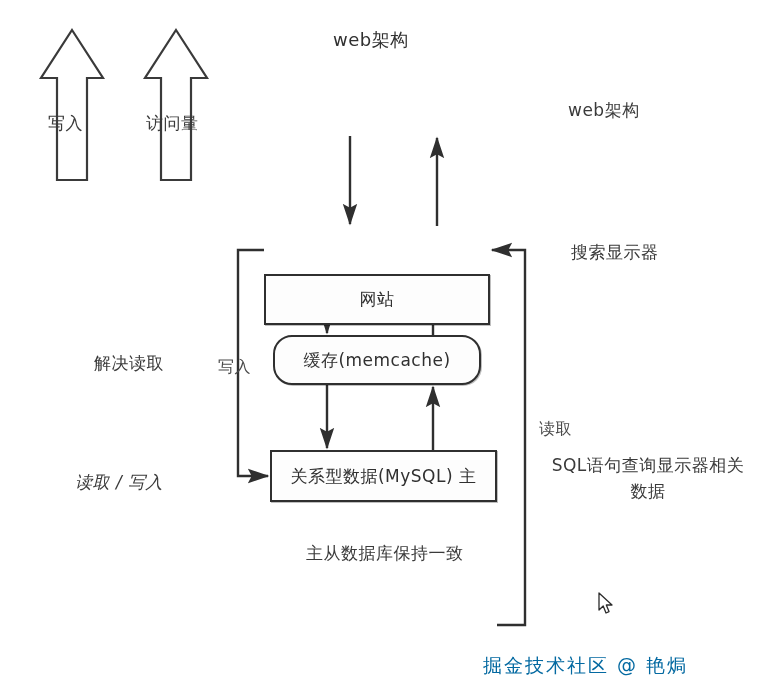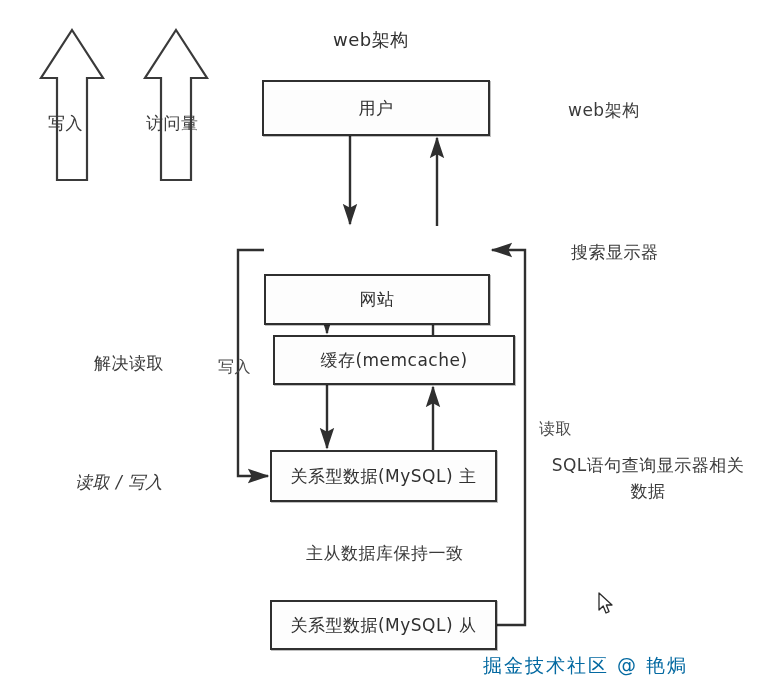--- a/index.html
+++ b/index.html
@@ -110,39 +110,33 @@
     <polygon points="72,30 103,78 87,78 87,180 57,180 57,78 41,78" fill="#ffffff" stroke="#3a3a3a" stroke-width="2.2"></polygon>
 
     <polygon points="176,30 207,78 191,78 191,180 161,180 161,78 145,78" fill="#ffffff" stroke="#3a3a3a" stroke-width="2.2"></polygon>
   </svg>
 
   <div class="title-label" style="left:333px; top:28px;">web架构</div>
 
   <div class="free-label" style="left:48px; top:112px;">写入</div>
   <div class="free-label" style="left:146px; top:112px;">访问量</div>
 
-  <div class="node-box" style="left:262px; top:80px; width:228px; height:56px;">
-    <span class="node-label">用户</span>
-  </div>
 
   <div class="node-box" style="left:264px; top:226px; width:226px; height:51px;margin-top:48px;">
     <span class="node-label">网站</span>
   </div>
 
-  <div class="node-box" style="left:273px; top:335px; width:242px; height:50px;">
+  <div class="node-box" style="left:273px; top:335px; width:208px; height:50px;border-radius:19px;">
     <span class="node-label">缓存(memcache)</span>
   </div>
 
   <div class="node-box" style="left:270px; top:450px; width:227px; height:52px;">
     <span class="node-label">关系型数据(MySQL) 主</span>
   </div>
 
-  <div class="node-box" style="left:270px; top:600px; width:227px; height:50px;">
-    <span class="node-label">关系型数据(MySQL) 从</span>
-  </div>
 
   <div class="arrow-label" style="left:218px; top:357px;">写入</div>
   <div class="arrow-label" style="left:505px; top:419px;margin-left:34px;">读取</div>
 
   <div class="free-label" style="left:568px; top:99px;">web架构</div>
   <div class="free-label" style="left:571px; top:241px;">搜索显示器</div>
   <div class="free-label" style="left:94px; top:352px;">解决读取</div>
   <div class="free-label" style="left:75px; top:471px;font-style:italic;">读取 / 写入</div>
   <div class="free-label wrap" style="left:548px; top:452px; width:200px;">SQL语句查询显示器相关数据</div>
   <div class="free-label" style="left:306px; top:542px;text-align:center;">主从数据库保持一致</div>

